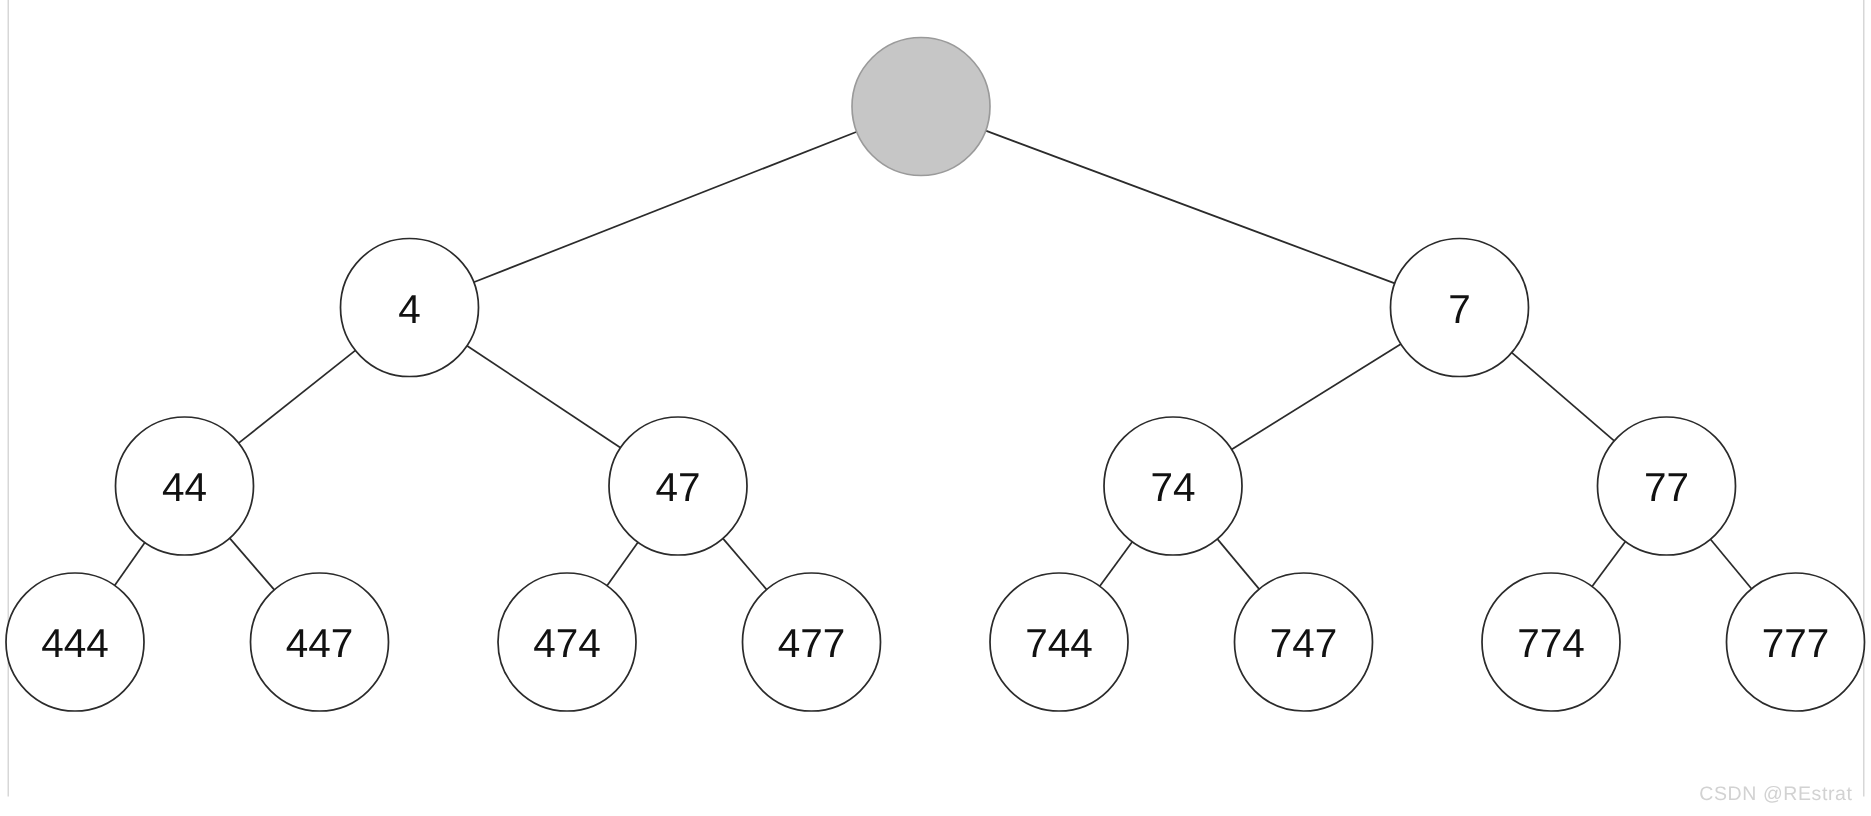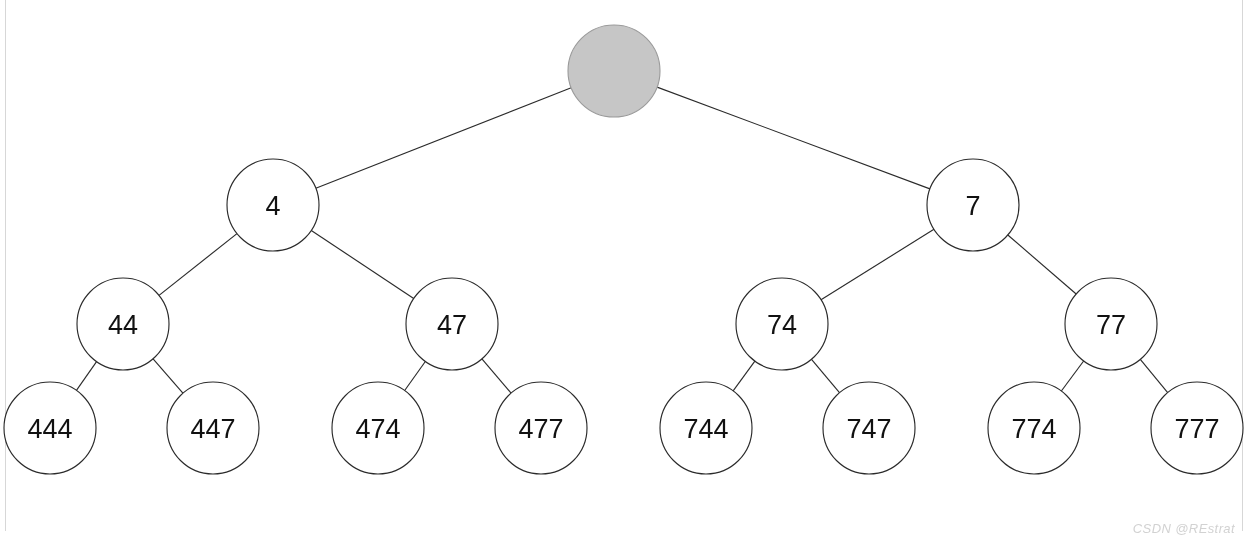--- a/index.html
+++ b/index.html
@@ -67,21 +67,20 @@
   .watermark {
     position: absolute;
     right: 12px;
     bottom: 8px;
     font-family: "Liberation Sans", sans-serif;
     font-size: 13px;
     color: #d2d2d2;
     letter-spacing: 0.4px;
     white-space: nowrap;
     user-select: none;
-    font-style: italic;
   }
 </style>
 </head>
 <body>
 
 <div id="canvas">
 
   <div class="frame-left"></div>
   <div class="frame-right"></div>
 

